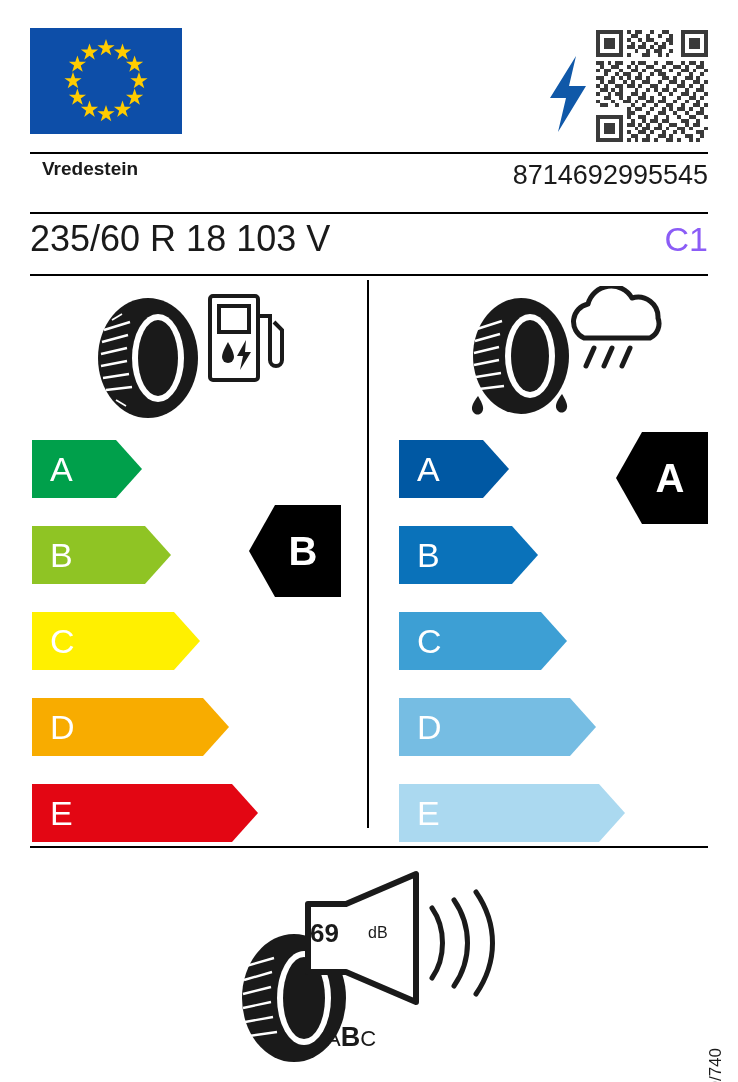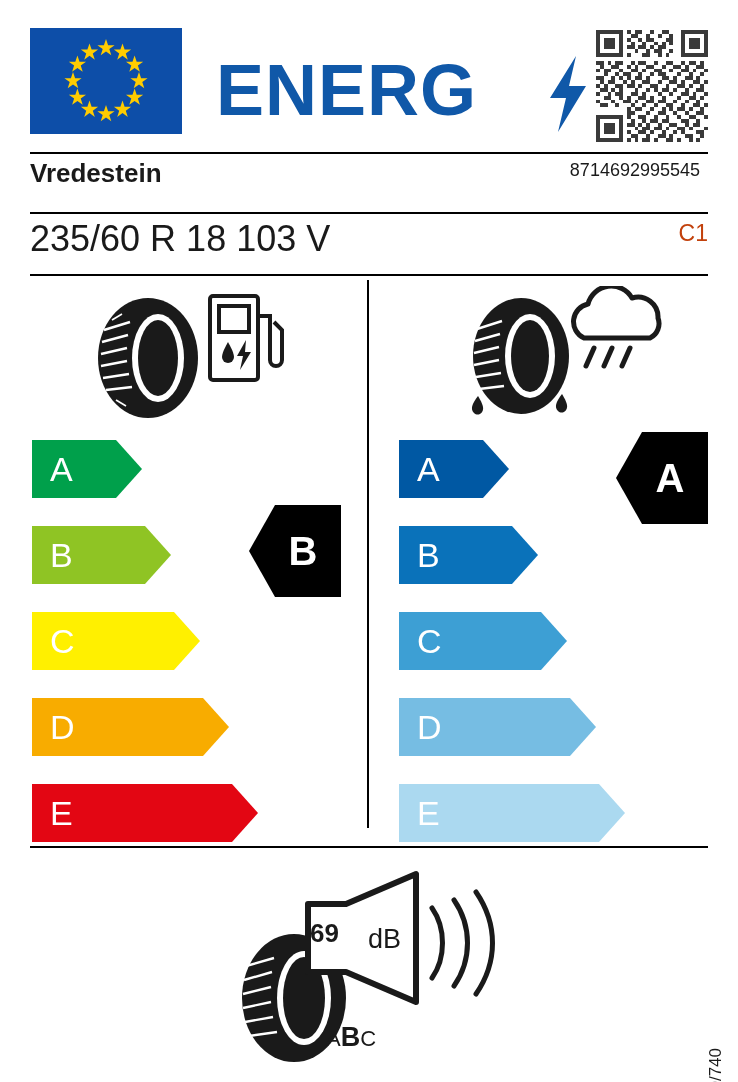--- a/index.html
+++ b/index.html
@@ -77,53 +77,53 @@
   
   .brand-row {
     position: absolute;
     left: 30px;
     top: 158px;
     width: 678px;
     height: 46px;
   }
   .brand-name {
     position: absolute;
-    left: 0;
+    left: 12px;
     top: 0;
-    font-size: 26px;
+    font-size: 19px;
     font-weight: bold;
     color: #1a1a1a;
   }
   .ean {
     position: absolute;
-    right: 8px;
+    right: 0;
     top: 2px;
-    font-size: 18px;
+    font-size: 27px;
     color: #1a1a1a;
     letter-spacing: 0px;
   }
   
   .size-row {
     position: absolute;
     left: 30px;
     top: 218px;
     width: 678px;
     height: 46px;
   }
   .tyre-size {
     position: absolute;
     left: 0; top: 0;
     font-size: 36px;
     color: #1a1a1a;
   }
   .tyre-class {
     position: absolute;
     right: 0; top: 2px;
-    font-size: 23px;
-    color: #c2410c;
+    font-size: 34px;
+    color: #8b5cf6;
   }
   .tyre-icon { position: absolute; }
   
   .scale { position: absolute; }
   .grade {
     position: absolute;
     height: 58px;
     display: block;
   }
   .grade .letter {
@@ -162,21 +162,21 @@
     left: 310px;
     top: 918px;
     font-size: 26px;
     font-weight: bold;
     color: #1a1a1a;
   }
   .db-unit {
     position: absolute;
     left: 368px;
     top: 924px;
-    font-size: 27px;
+    font-size: 16px;
     color: #1a1a1a;
   }
   .noise-classes {
     position: absolute;
     left: 326px;
     top: 1022px;
     font-size: 22px;
     color: #1a1a1a;
   }
   .noise-classes .sel {
@@ -240,21 +240,20 @@
                 <polygon points="0,-9 2.1,-2.8 8.6,-2.8 3.3,1.1 5.3,7.3 0,3.4 -5.3,7.3 -3.3,1.1 -8.6,-2.8 -2.1,-2.8"></polygon>
               </g>
             <g transform="rotate(330) translate(0,-33) rotate(-330)">
                 <polygon points="0,-9 2.1,-2.8 8.6,-2.8 3.3,1.1 5.3,7.3 0,3.4 -5.3,7.3 -3.3,1.1 -8.6,-2.8 -2.1,-2.8"></polygon>
               </g>
           </g>
         </g>
       </svg>
     </div>
 
-    <div class="energ-word">ENERG</div>
 
     <div class="bolt">
       <svg width="44" height="76" viewBox="0 0 44 76">
         <polygon points="30,0 4,42 20,42 12,76 40,30 23,30" fill="#1058a8"></polygon>
       </svg>
     </div>
 
     <div class="qr">
       <svg width="112" height="112" viewBox="0 0 29 29" shape-rendering="crispEdges">
         <rect width="29" height="29" fill="#fff"></rect>

